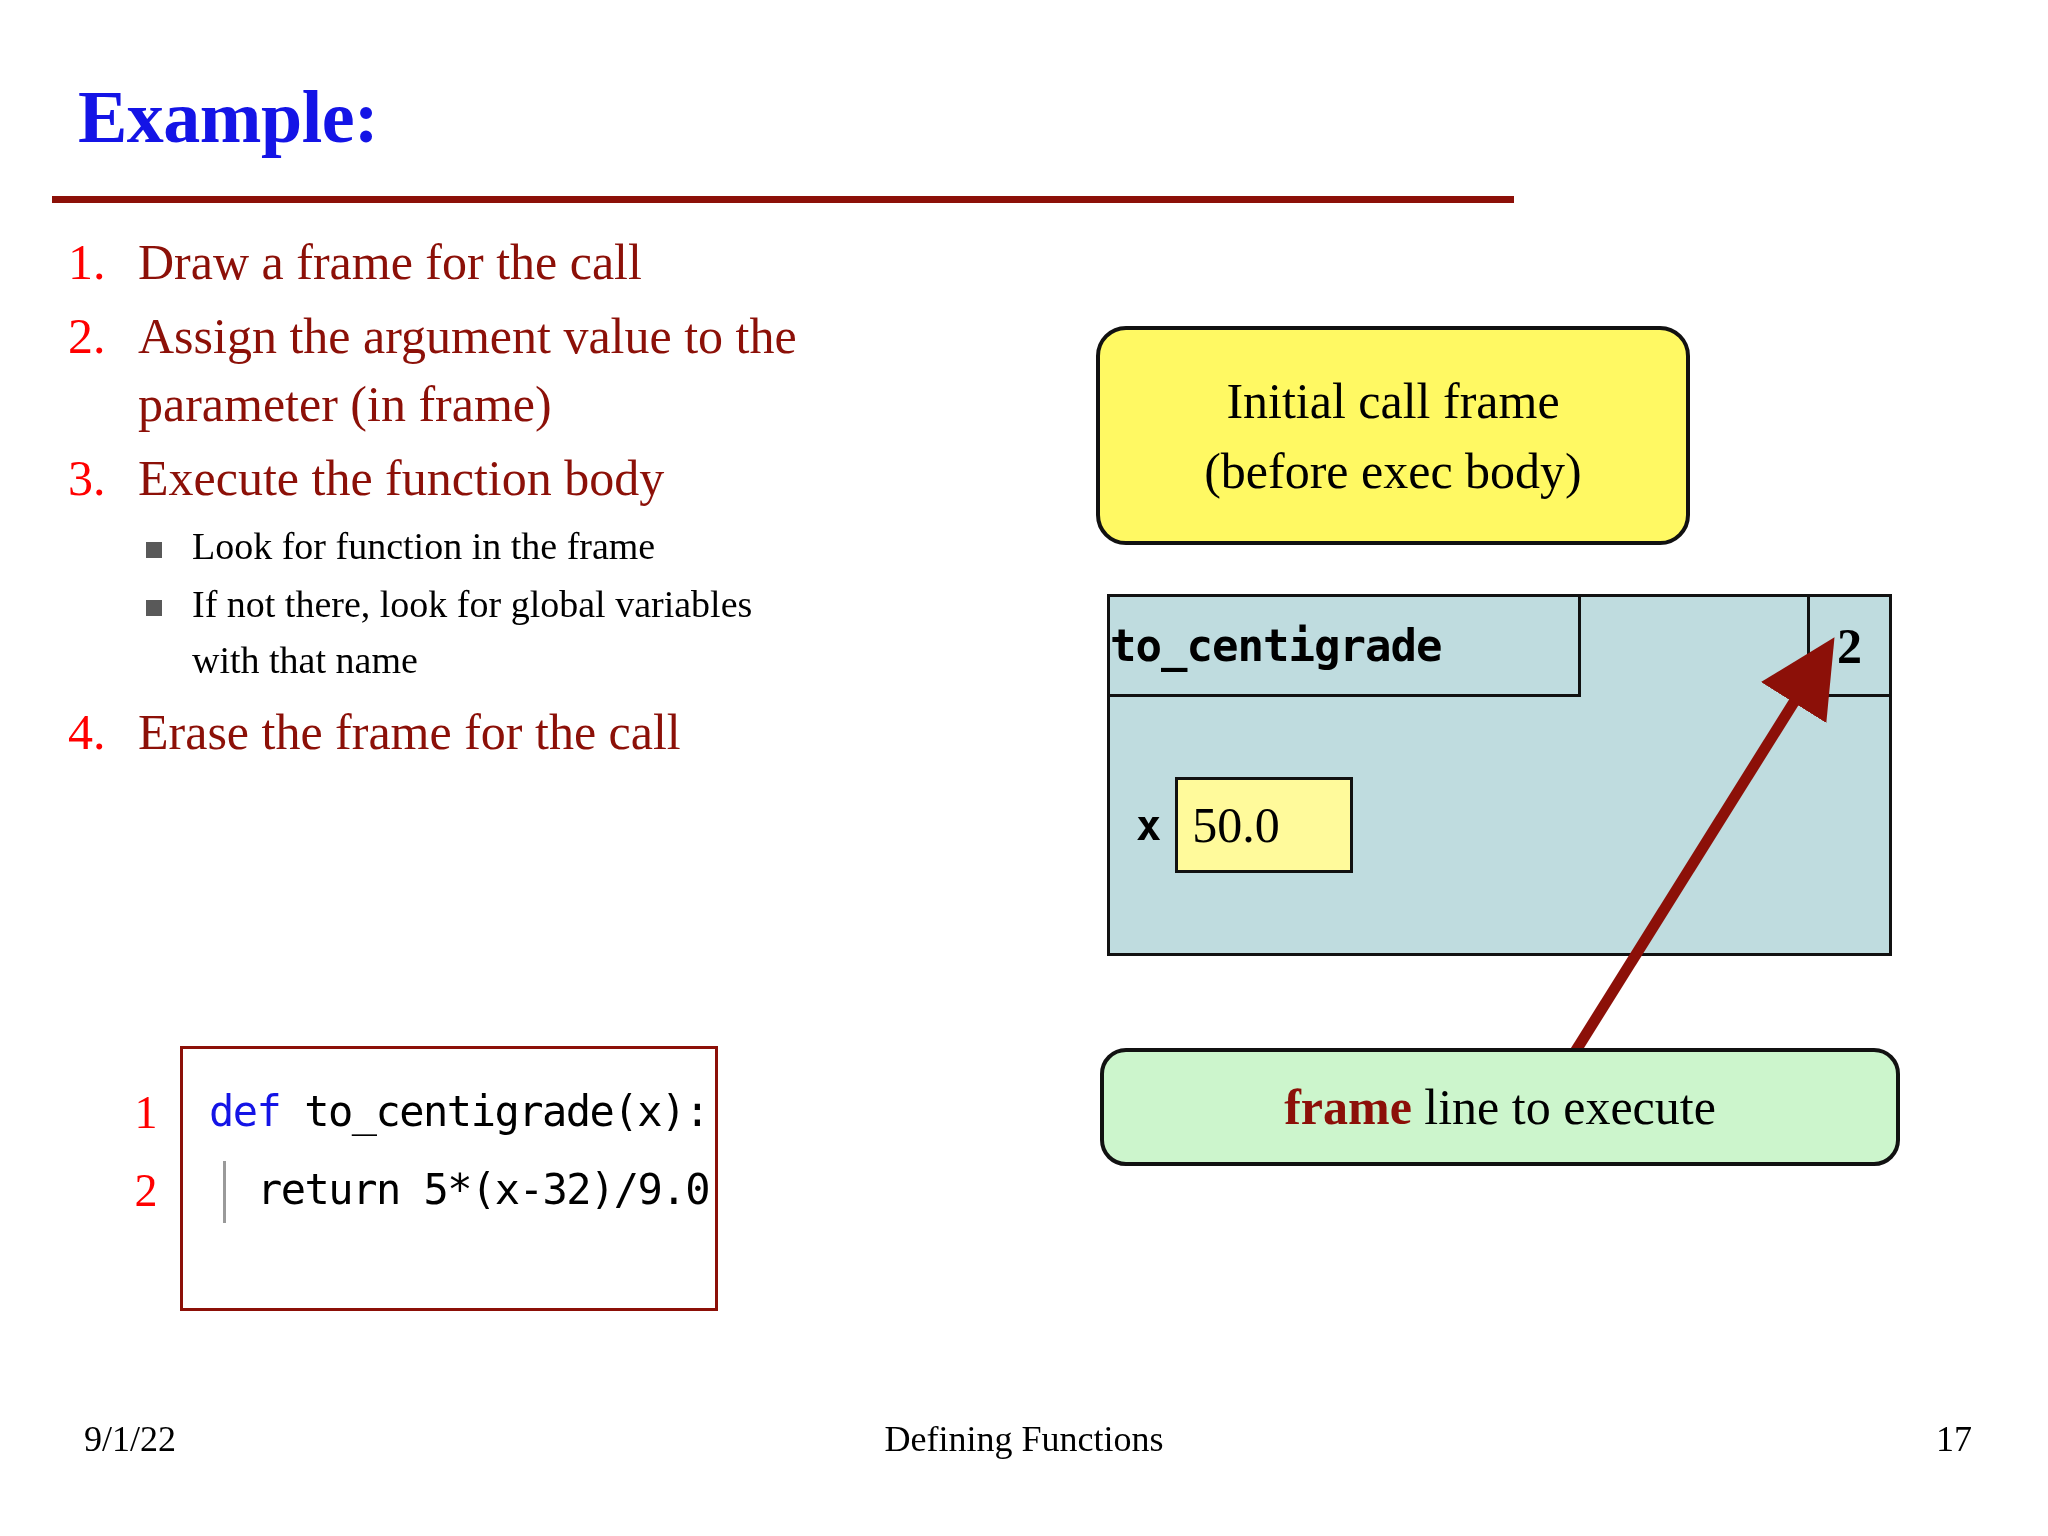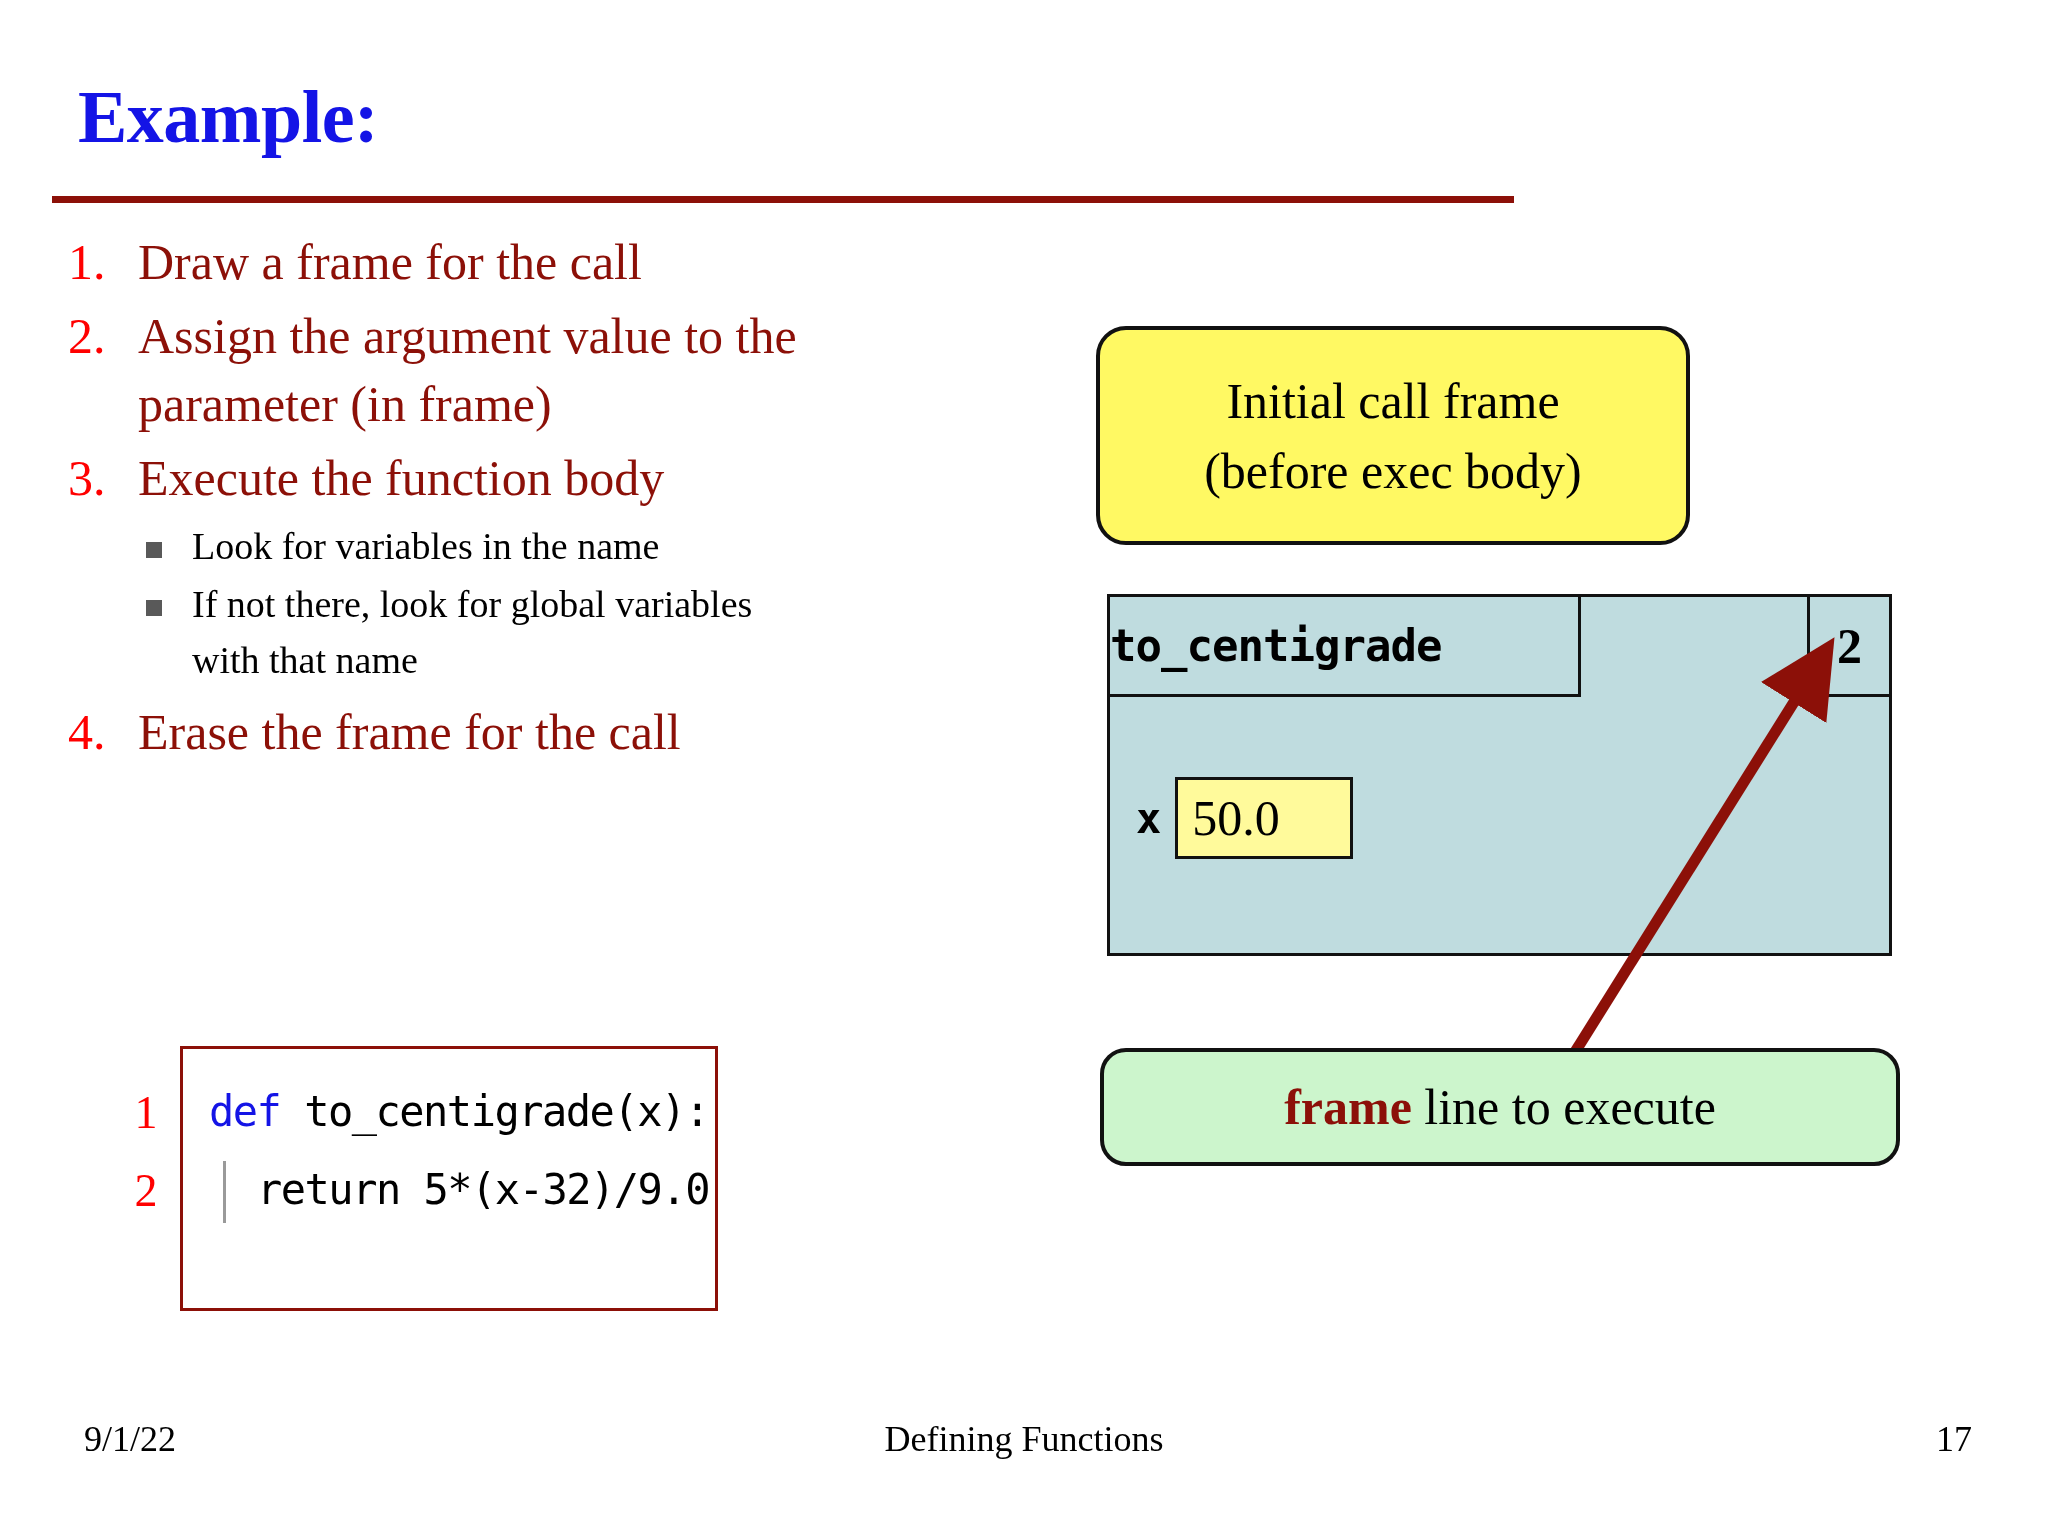--- a/index.html
+++ b/index.html
@@ -237,21 +237,21 @@
   }
   #var-name {
     font-family: "DejaVu Sans Mono", monospace;
     font-weight: bold;
     font-size: 42px;
     color: #000000;
     margin-right: 14px;
   }
   #var-value {
     width: 178px;
-    height: 82px;
+    height: 96px;
     background: #FFFA9B;
     border: 3px solid #111111;
     box-sizing: border-box;
     display: flex;
     align-items: center;
     padding-left: 14px;
   }
   #var-value .vv {
     font-size: 50px;
     color: #000000;
@@ -348,21 +348,21 @@
   <div class="step">
     <div class="step-num">3.</div>
     <div class="step-text">Execute the function body</div>
   </div>
 
   <div class="substeps">
     <div class="substep">
       <div class="sub-marker">
           <span class="sq"></span>
         </div>
-      <div class="substep-text">Look for variables in the name</div>
+      <div class="substep-text">Look for function in the frame</div>
     </div>
     <div class="substep">
       <div class="sub-marker">
           <span class="sq"></span>
         </div>
       <div class="substep-text">If not there, look for global variables with that name</div>
     </div>
   </div>
 
   <div class="step">

